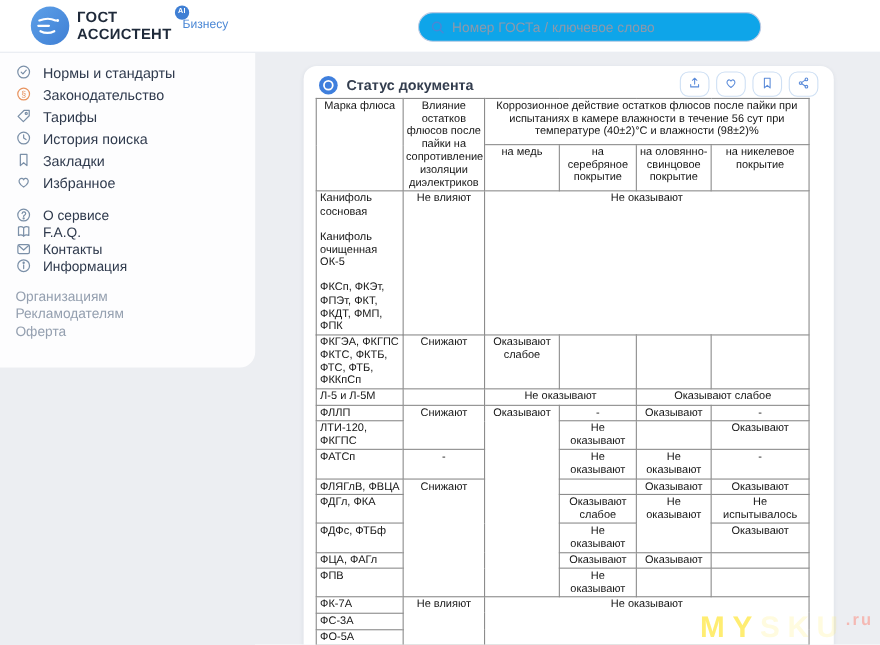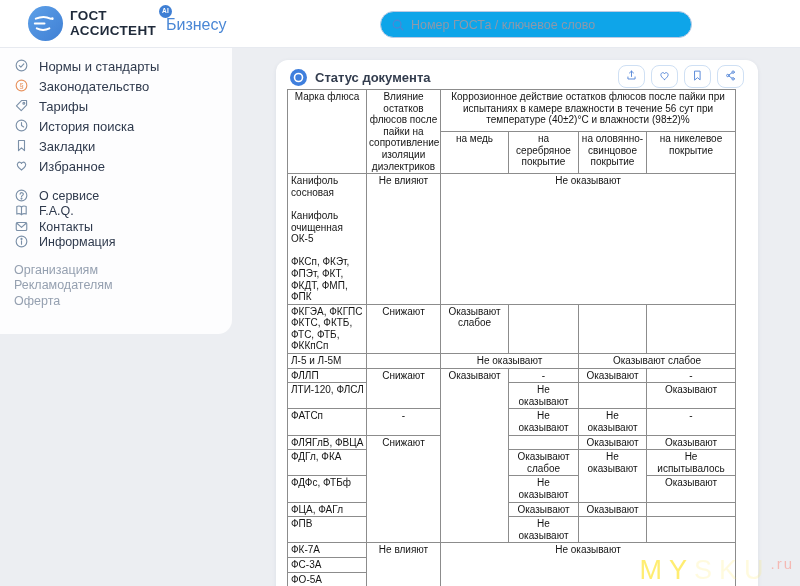--- a/index.html
+++ b/index.html
@@ -9,21 +9,21 @@
     background:#eceef2;
     position:relative;
     color:#2e3a4e;
   }
   
   .topbar{position:absolute;left:0;top:0;width:800px;height:48px;background:#fff;border-bottom:1px solid #e7eaf0;z-index:5;text-decoration:underline;}
   .logo{position:absolute;left:28px;top:6px;display:flex;align-items:center;gap:7px;cursor:pointer;}
   .logo-circle{width:35px;height:35px;border-radius:50%;background:linear-gradient(135deg,#5da0e8,#3f7fd4);display:flex;align-items:center;justify-content:center;}
   .logo-text{font-weight:bold;color:#1f2a3a;line-height:1.05;font-size:13.5px;letter-spacing:.3px;position:relative;padding-right:14px;}
   .ai-badge{position:absolute;right:-2px;top:-4px;width:13px;height:13px;border-radius:50%;background:#3f7fd4;color:#fff;font-size:6.5px;font-weight:bold;display:flex;align-items:center;justify-content:center;}
-  .business-link{position:absolute;left:166px;top:16px;color:#4a87d5;font-size:16px;font-weight:500;cursor:pointer;}
+  .business-link{position:absolute;left:166px;top:16px;color:#4a87d5;font-size:11px;font-weight:500;cursor:pointer;}
   .search-wrap{position:absolute;left:380px;top:11px;width:312px;height:27px;border:1px solid #bccbe4;border-radius:14px;background:#0ea5e9;display:flex;align-items:center;padding:0 10px;gap:6px;}
   .search-wrap input{border:none;outline:none;flex:1;font-size:12.5px;color:#3a4456;font-family:"Liberation Sans",sans-serif;background:transparent;}
   .search-wrap input::placeholder{color:#8d99ab;}
   
   .sidebar{position:absolute;left:0;top:48px;width:232px;height:286px;background:#fdfdfe;border-radius:0 0 14px 0;padding:8px 0 0 14px;z-index:4;}
   .side-item{display:flex;align-items:center;gap:9px;height:20px;font-size:13px;color:#2f3a4d;cursor:pointer;}
   .grp2 .side-item{height:15.5px;font-size:12.5px;}
   .grp-gap{height:12px;}
   .side-link{height:15.5px;font-size:12.5px;color:#95a0b0;display:flex;align-items:center;cursor:pointer;}
   .sicon{width:16px;height:16px;flex:0 0 16px;color:#7b90a8;display:flex;}
@@ -36,21 +36,21 @@
   .actions{position:absolute;right:14px;top:5px;display:flex;gap:6px;}
   .act-btn{width:27px;height:23px;border:1px solid #cfe0f4;background:#fff;border-radius:8px;color:#5b8bd9;display:flex;align-items:center;justify-content:center;cursor:pointer;}
   .act-btn svg{width:13px;height:13px;}
   
   .doc-table{border-collapse:collapse;margin:3px 16px 0 11px;table-layout:fixed;width:448px;
     font-family:"Liberation Sans",sans-serif;color:#141414;}
   .doc-table td,.doc-table th{border:1px solid #8c8c8c;vertical-align:top;font-size:10px;font-weight:normal;
     line-height:1.16;padding:1px 2px;text-align:center;white-space:pre-line;overflow:hidden;}
   .doc-table td.al{text-align:left;padding-left:3px;}
   
-  .watermark{position:absolute;right:6px;bottom:0;font-weight:normal;font-size:27px;letter-spacing:7px;z-index:6;pointer-events:none;}
+  .watermark{position:absolute;right:6px;bottom:0;font-weight:bold;font-size:27px;letter-spacing:7px;z-index:6;pointer-events:none;}
   .wm1{color:var(--wm-yellow);opacity:.8;}
   .wm2{color:var(--wm-yellow);opacity:.18;}
   .wm3{color:var(--wm-red);opacity:.45;font-size:15px;letter-spacing:2px;vertical-align:top;}
 </style>
 </head>
 <body>
 
 <div class="topbar">
   <div class="logo">
     <div class="logo-circle">
@@ -286,21 +286,21 @@
         </tr>
         <tr>
           <td class="al">ФЛЛП</td>
           <td rowspan="2">Снижают</td>
           <td rowspan="8">Оказывают</td>
           <td>-</td>
           <td>Оказывают</td>
           <td>-</td>
         </tr>
         <tr>
-          <td class="al">ЛТИ-120, ФЛСЛ</td>
+          <td class="al">ЛТИ-120, ФКГПС</td>
           <td>Не оказывают</td>
           <td></td>
           <td>Оказывают</td>
         </tr>
         <tr>
           <td class="al">ФАТСп</td>
           <td>-</td>
           <td>Не оказывают</td>
           <td>Не оказывают</td>
           <td>-</td>

